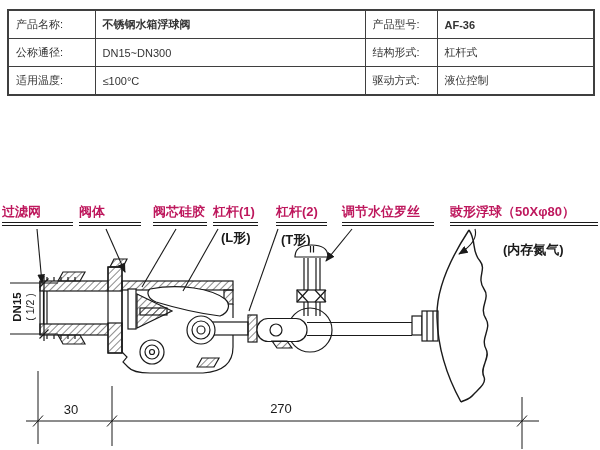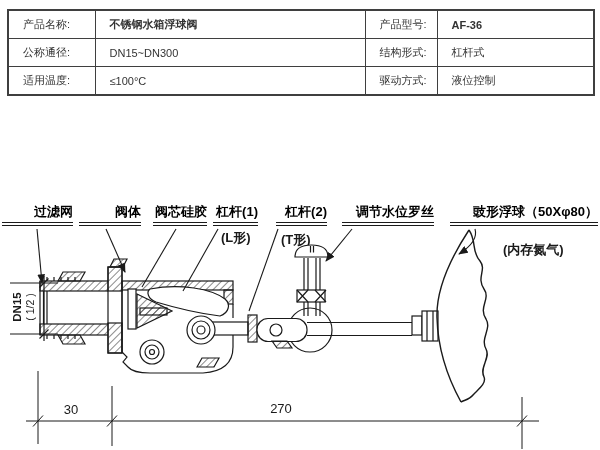--- a/index.html
+++ b/index.html
@@ -3,27 +3,27 @@
 <meta charset="utf-8">
 <style>
   html,body{margin:0;padding:0;}
   body{width:600px;height:450px;position:relative;background:#fff;overflow:hidden;
        font-family:"Liberation Sans",sans-serif;}
 
   
   table.spec{position:absolute;left:7px;top:9px;width:586px;border-collapse:collapse;
              table-layout:fixed;border:2px solid #3f3f3f;}
   table.spec td{border:1px solid #3f3f3f;height:27px;font-size:11px;color:#333;
-                padding:0 2px 0 14px;overflow:hidden;white-space:nowrap;vertical-align:middle;}
+                padding:0 2px 0 7px;overflow:hidden;white-space:nowrap;vertical-align:middle;}
   td.val{padding-left:4px;}
   .red{color:#a03a35;font-weight:bold;}
 
   
-  .dlabel{position:absolute;top:204px;height:16px;line-height:16px;text-align:right;
-          font-size:13px;font-weight:bold;color:#000000;white-space:nowrap;
+  .dlabel{position:absolute;top:204px;height:16px;line-height:16px;text-align:left;
+          font-size:13px;font-weight:bold;color:#be185d;white-space:nowrap;
           border-bottom:4px double #1a1a1a;padding-bottom:2px;}
   .sub{position:absolute;font-size:13px;font-weight:bold;color:#1a1a1a;white-space:nowrap;}
 
   svg{position:absolute;left:0;top:188px;}
   svg text{font-family:"Liberation Sans",sans-serif;fill:#1a1a1a;}
 </style>
 </head>
 <body>
 
 <table class="spec">

